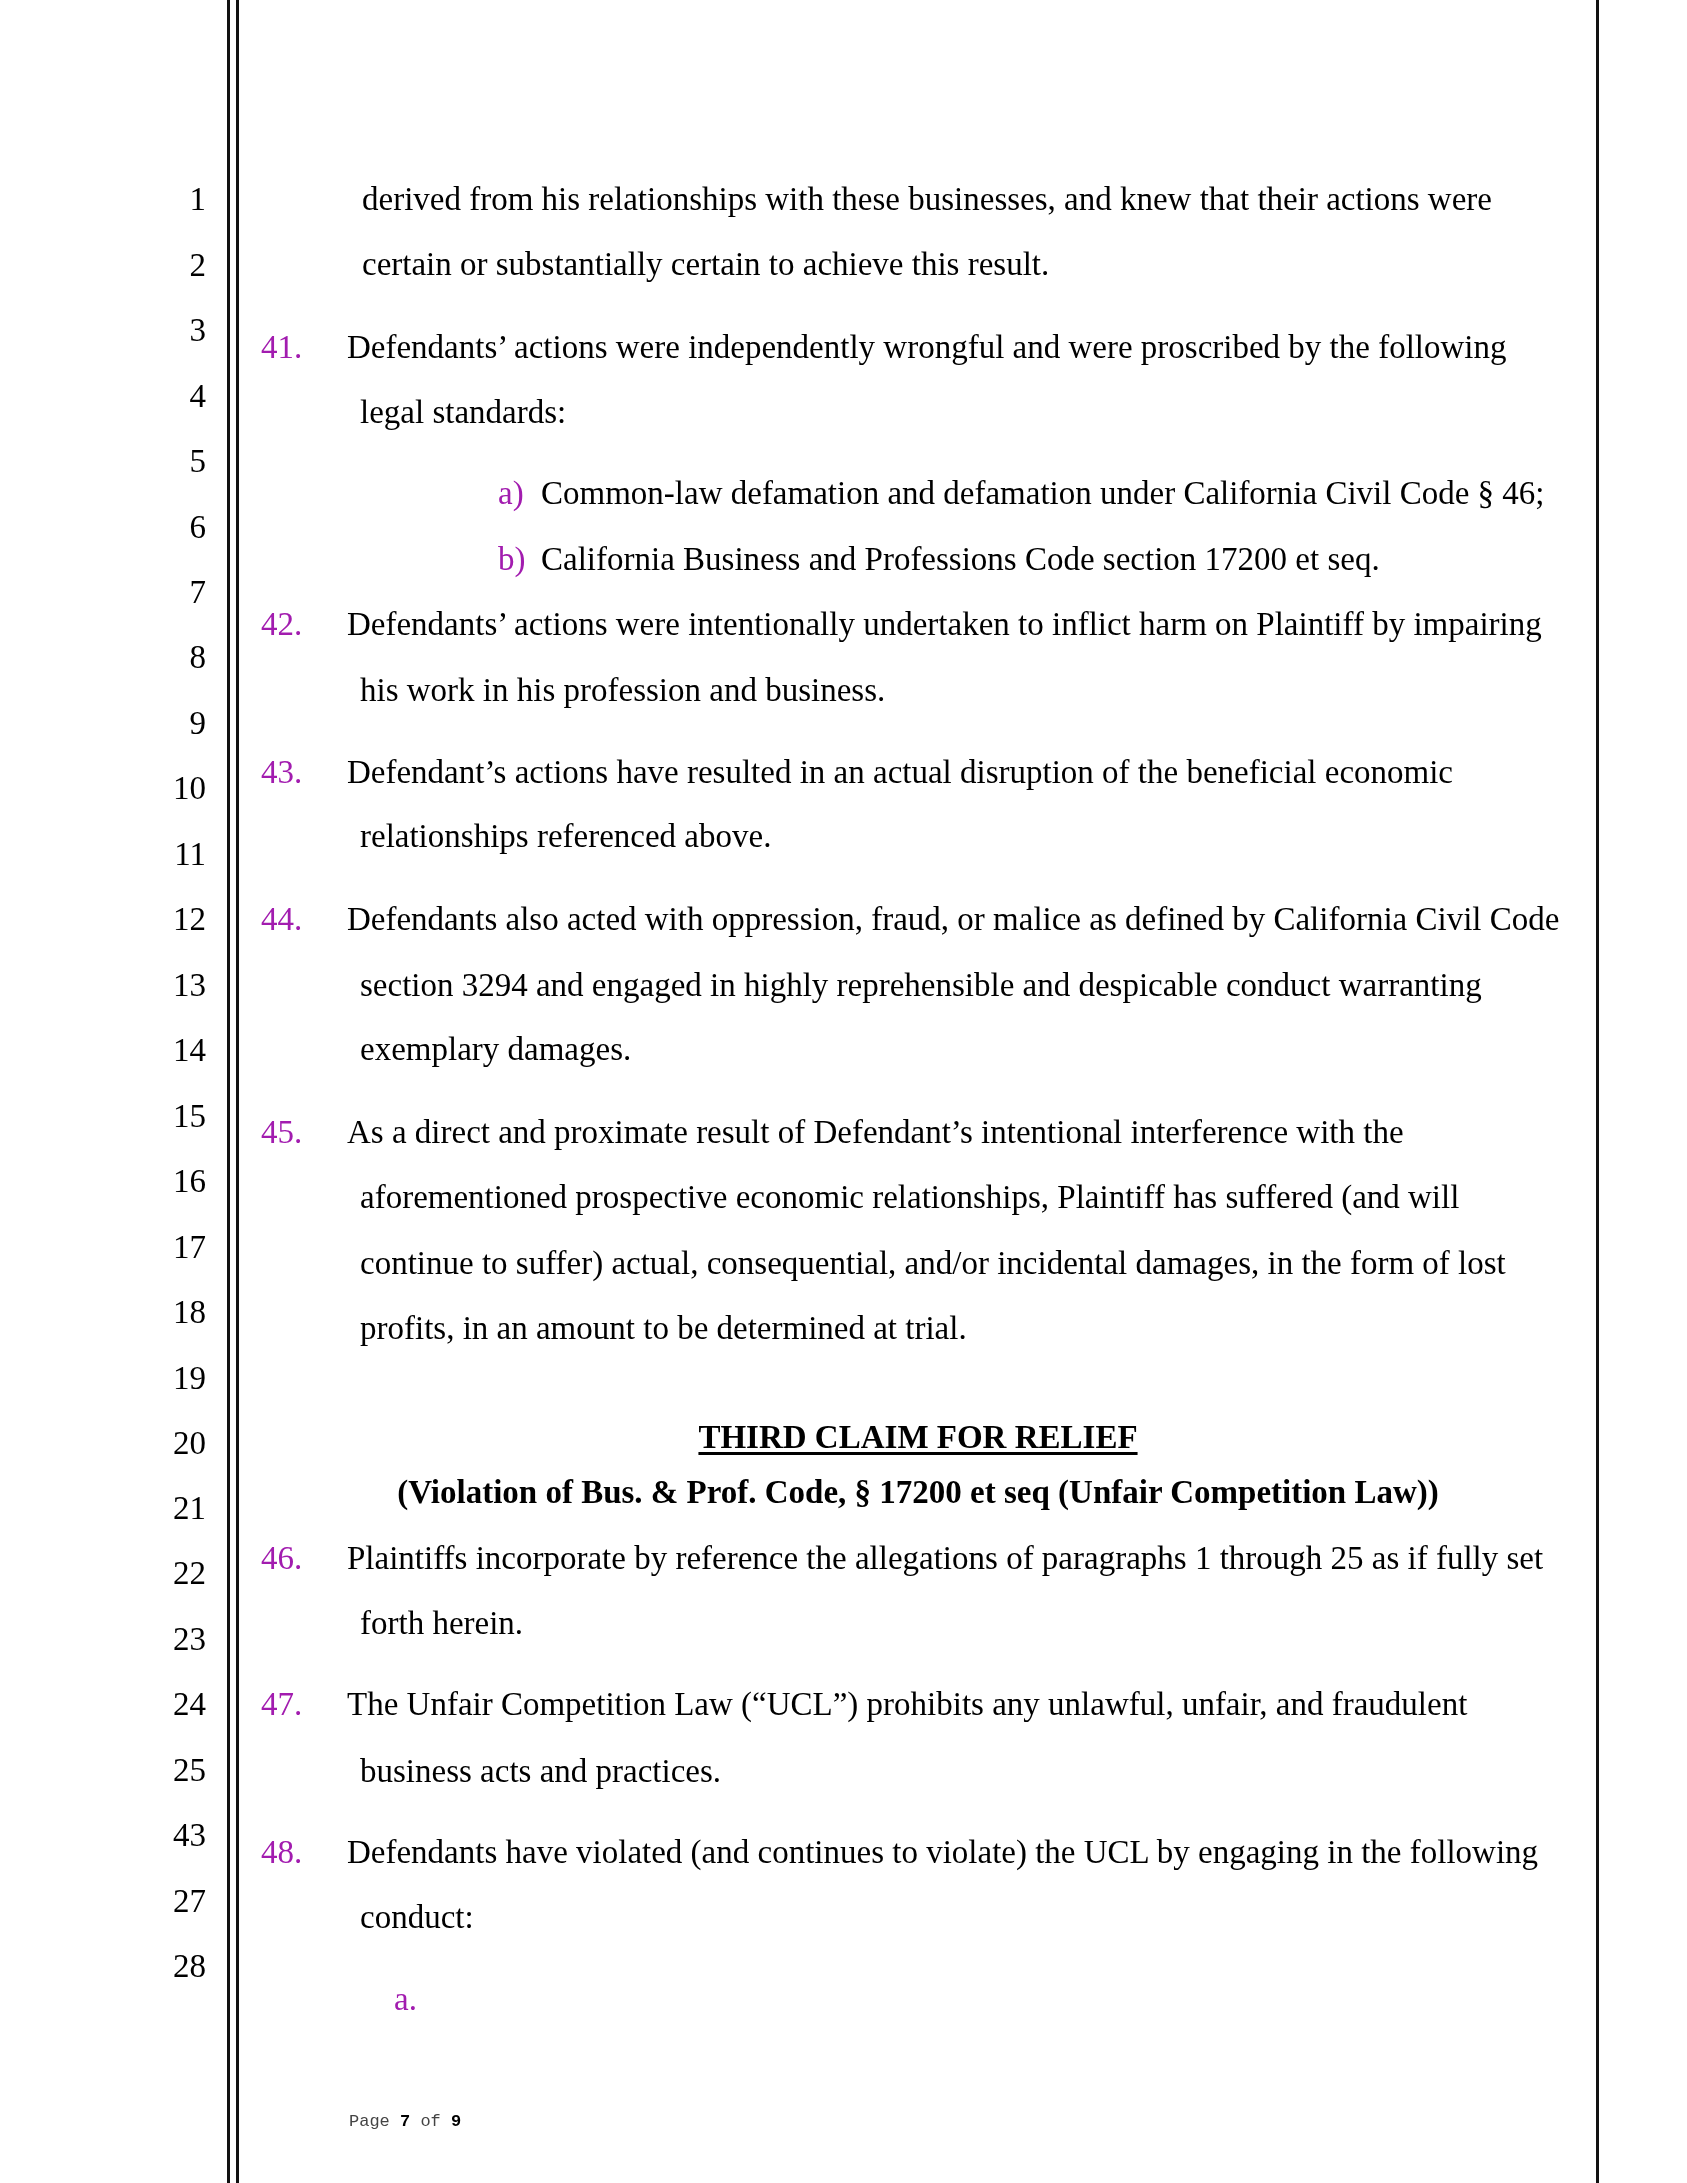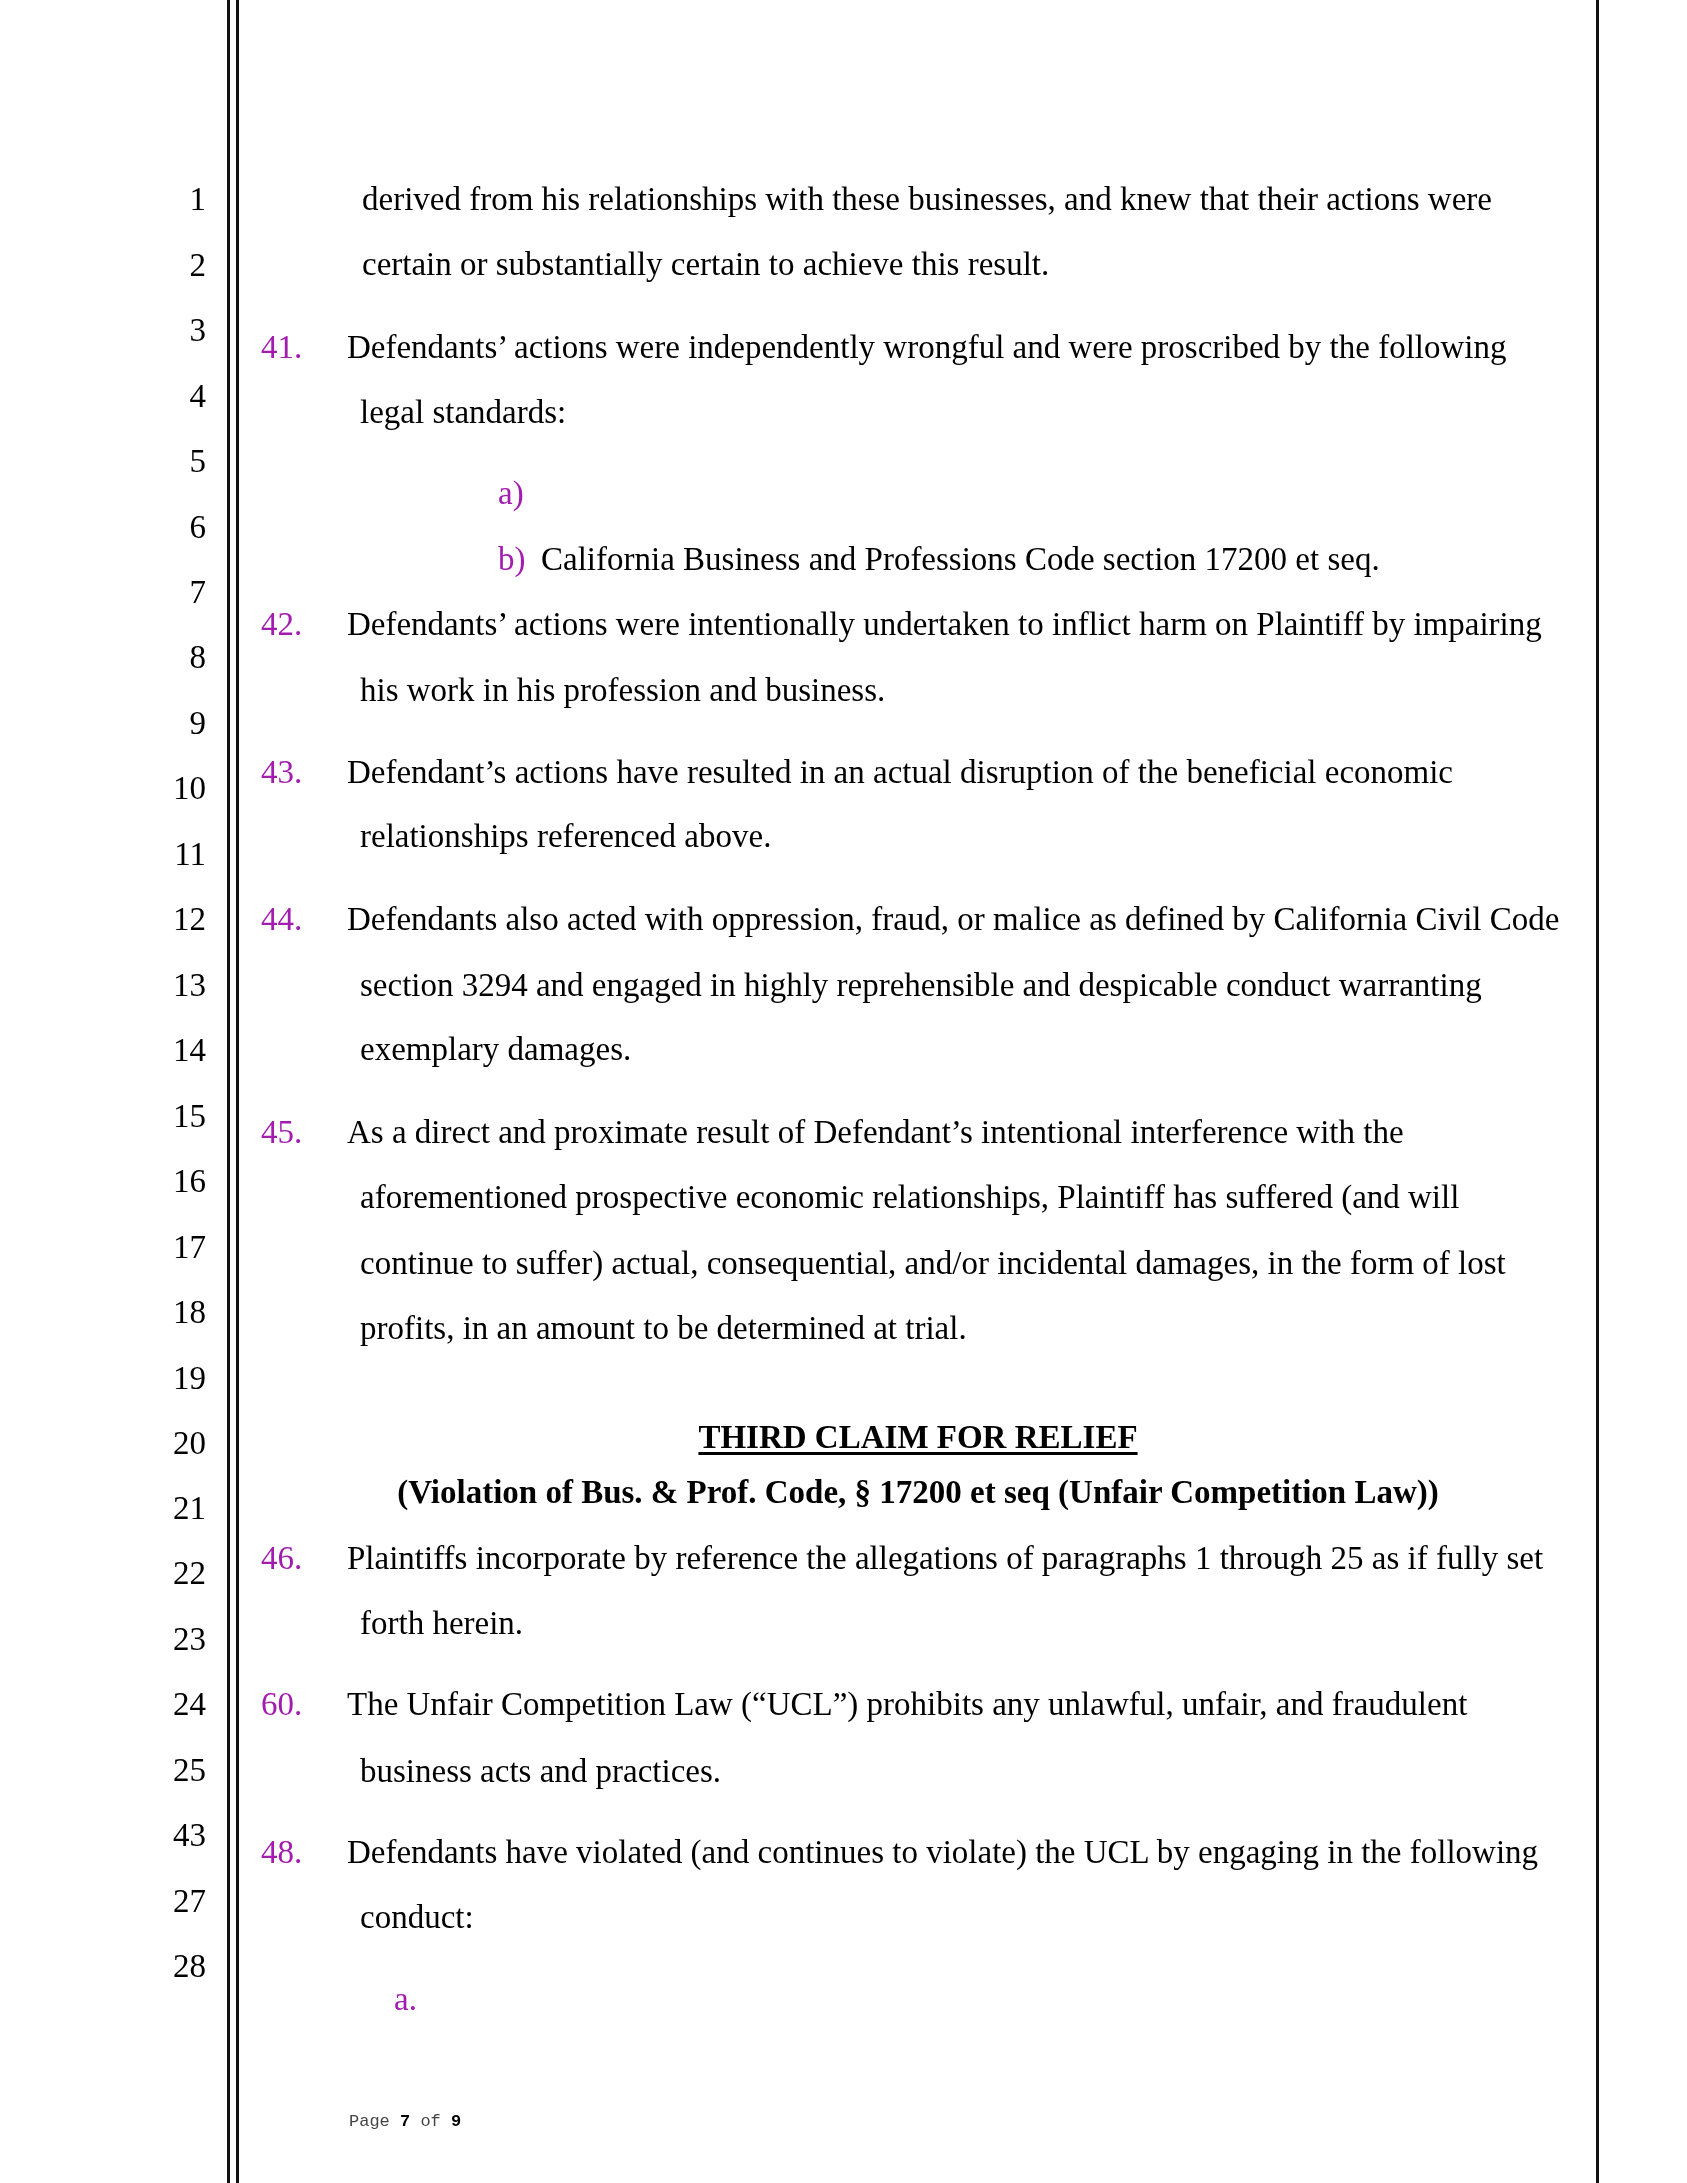--- a/index.html
+++ b/index.html
@@ -61,20 +61,21 @@
     <div class="ln" style="top:1950px">28</div>
   </div>
 
   <div class="t" style="left:362px; top:183px">derived from his relationships with these businesses, and knew that their actions were</div>
   <div class="t" style="left:362px; top:248px">certain or substantially certain to achieve this result.</div>
 
   <div class="num" style="left:261px; top:331px">41.</div>
   <div class="t" style="left:347px; top:331px">Defendants’ actions were independently wrongful and were proscribed by the following</div>
   <div class="t" style="left:360px; top:396px">legal standards:</div>
   <div class="num" style="left:498px; top:477px">a)</div>
+  <div class="t" style="left:541px; top:477px">Common-law defamation and defamation under California Civil Code § 46;</div>
   <div class="num" style="left:498px; top:543px">b)</div>
   <div class="t" style="left:541px; top:543px">California Business and Professions Code section 17200 et seq.</div>
 
   <div class="num" style="left:261px; top:608px">42.</div>
   <div class="t" style="left:347px; top:608px">Defendants’ actions were intentionally undertaken to inflict harm on Plaintiff by impairing</div>
   <div class="t" style="left:360px; top:674px">his work in his profession and business.</div>
 
   <div class="num" style="left:261px; top:756px">43.</div>
   <div class="t" style="left:347px; top:756px">Defendant’s actions have resulted in an actual disruption of the beneficial economic</div>
   <div class="t" style="left:360px; top:820px">relationships referenced above.</div>
@@ -90,21 +91,21 @@
   <div class="t" style="left:360px; top:1247px">continue to suffer) actual, consequential, and/or incidental damages, in the form of lost</div>
   <div class="t" style="left:360px; top:1312px">profits, in an amount to be determined at trial.</div>
 
   <div class="heading ul" style="top:1421px"><span>THIRD CLAIM FOR RELIEF</span></div>
   <div class="heading" style="top:1476px">(Violation of Bus. &amp; Prof. Code, § 17200 et seq (Unfair Competition Law))</div>
 
   <div class="num" style="left:261px; top:1542px">46.</div>
   <div class="t" style="left:347px; top:1542px">Plaintiffs incorporate by reference the allegations of paragraphs 1 through 25 as if fully set</div>
   <div class="t" style="left:360px; top:1607px">forth herein.</div>
 
-  <div class="num" style="left:261px; top:1688px">60.</div>
+  <div class="num" style="left:261px; top:1688px">47.</div>
   <div class="t" style="left:347px; top:1688px">The Unfair Competition Law (“UCL”) prohibits any unlawful, unfair, and fraudulent</div>
   <div class="t" style="left:360px; top:1755px">business acts and practices.</div>
 
   <div class="num" style="left:261px; top:1836px">48.</div>
   <div class="t" style="left:347px; top:1836px">Defendants have violated (and continues to violate) the UCL by engaging in the following</div>
   <div class="t" style="left:360px; top:1901px">conduct:</div>
   <div class="num" style="left:394px; top:1983px">a.</div>
 
   <div class="footer">
     <span>Page</span>

